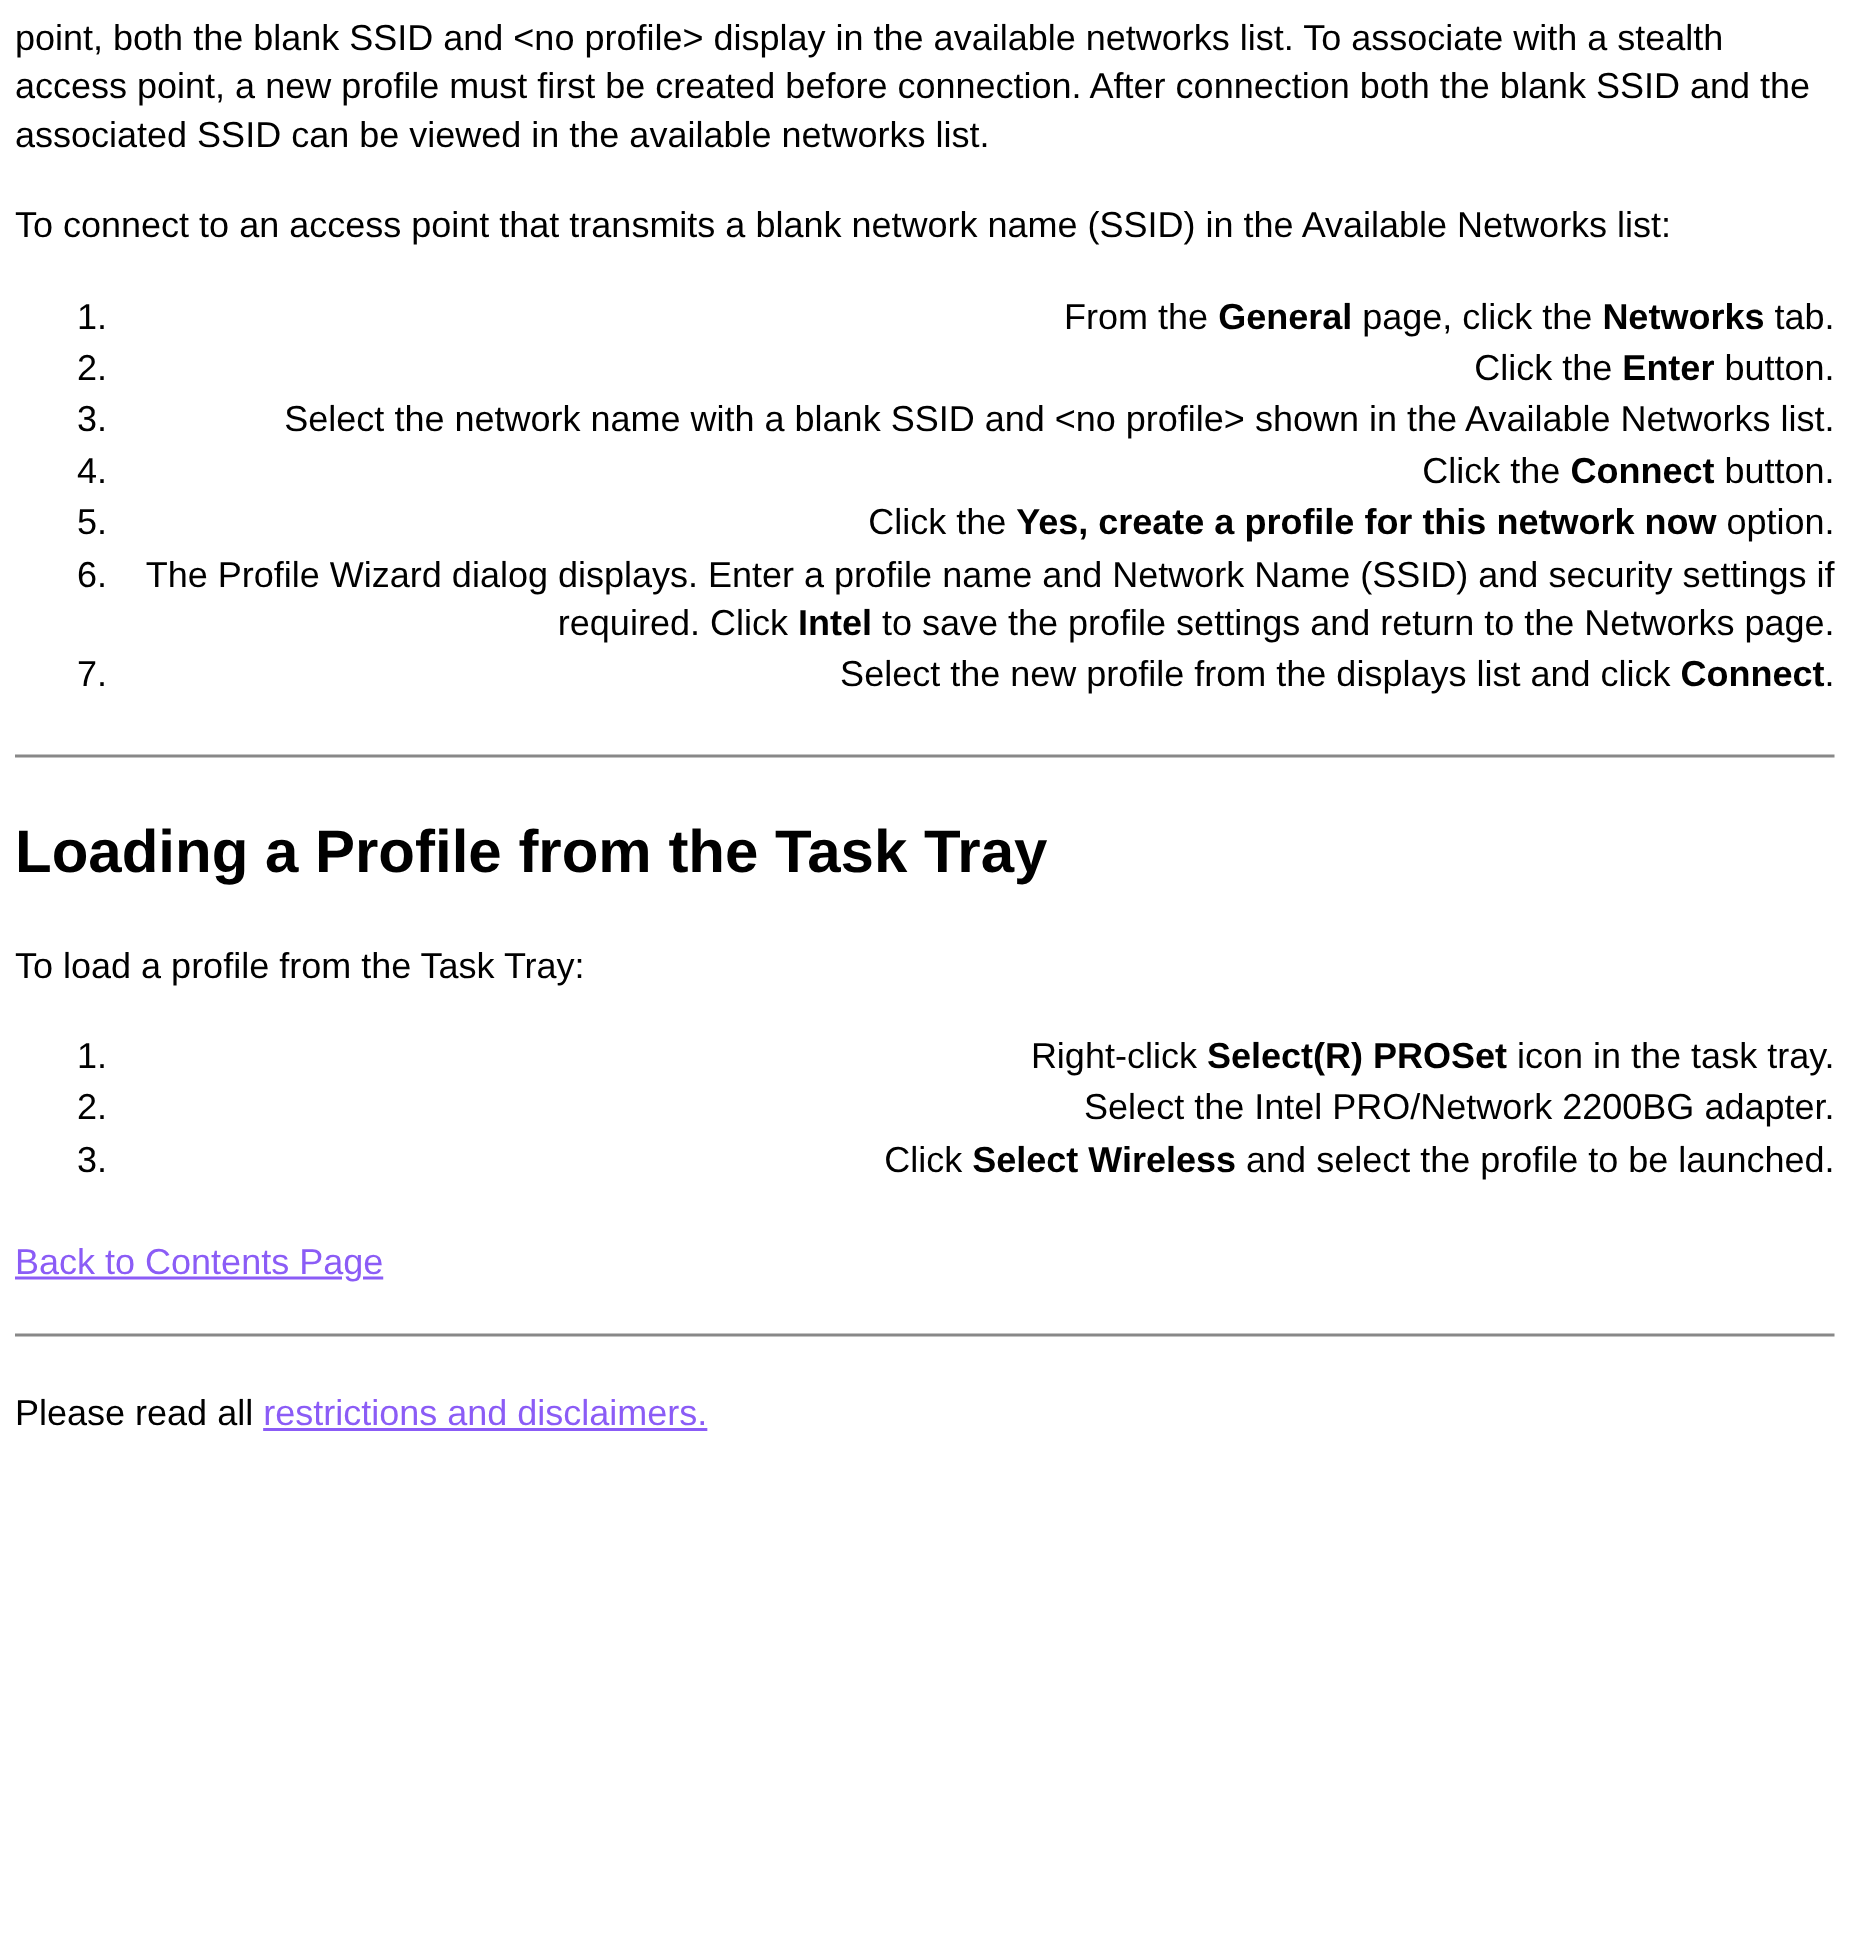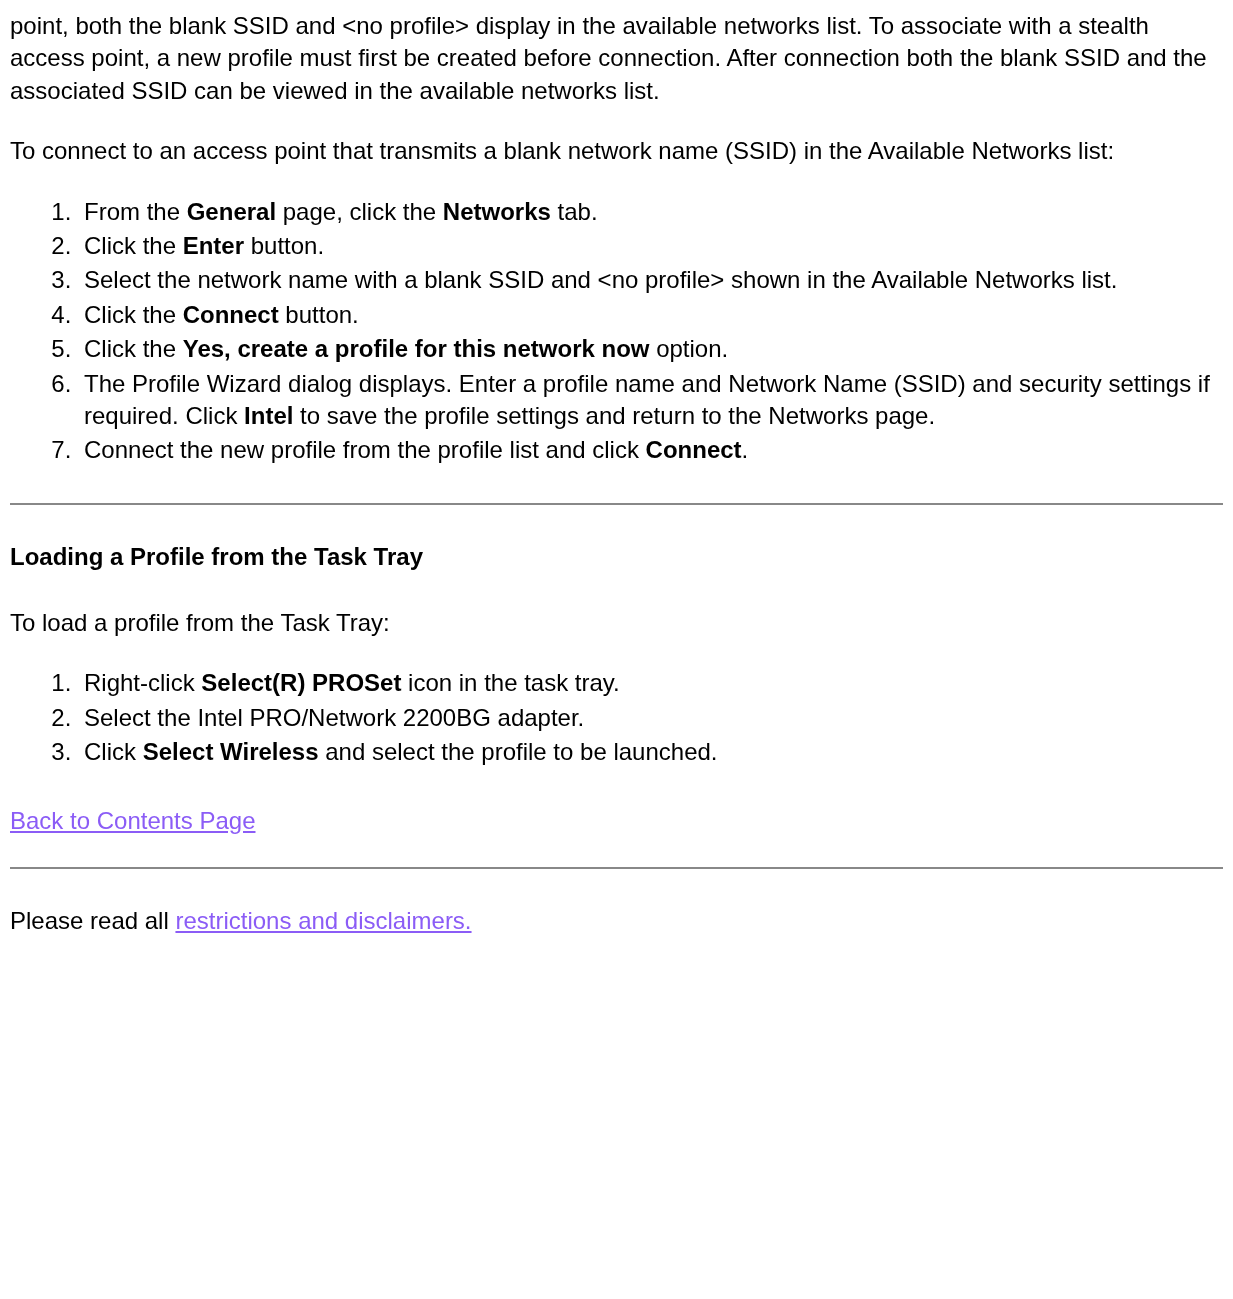--- a/index.html
+++ b/index.html
@@ -15,28 +15,29 @@
     p {
       margin: 0 0 28px 0;
     }
     ol {
       margin: 0 0 36px 0;
       padding-left: 68px;
     }
     li {
       padding-left: 6px;
       margin-bottom: 2px;
+      text-align: right;
     }
     hr {
       border: none;
       border-top: 2px solid #888;
       margin: 12px 0 36px 0;
     }
     h2 {
-      font-size: 24px;
+      font-size: 40px;
       font-weight: bold;
       margin: 0 0 34px 0;
     }
     a {
       color: #8b5cf6;
       text-decoration: underline;
     }
     b { font-weight: bold; }
     .link-para { margin: 0 0 30px 0; }
     .end-para { margin: 0; }
@@ -48,21 +49,21 @@
 
 <p>To connect to an access point that transmits a blank network name (SSID) in the Available Networks list:</p>
 
 <ol>
   <li><span>From the </span><b>General</b><span> page, click the </span><b>Networks</b><span> tab.</span></li>
   <li><span>Click the </span><b>Enter</b><span> button.</span></li>
   <li>Select the network name with a blank SSID and &lt;no profile&gt; shown in the Available Networks list.</li>
   <li><span>Click the </span><b>Connect</b><span> button.</span></li>
   <li><span>Click the </span><b>Yes, create a profile for this network now</b><span> option.</span></li>
   <li><span>The Profile Wizard dialog displays. Enter a profile name and Network Name (SSID) and security settings if required. Click </span><b>Intel</b><span> to save the profile settings and return to the Networks page.</span></li>
-  <li><span>Connect the new profile from the profile list and click </span><b>Connect</b><span>.</span></li>
+  <li><span>Select the new profile from the displays list and click </span><b>Connect</b><span>.</span></li>
 </ol>
 
 <hr>
 
 <h2>Loading a Profile from the Task Tray</h2>
 
 <p>To load a profile from the Task Tray:</p>
 
 <ol>
   <li><span>Right-click </span><b>Select(R) PROSet</b><span> icon in the task tray.</span></li>

